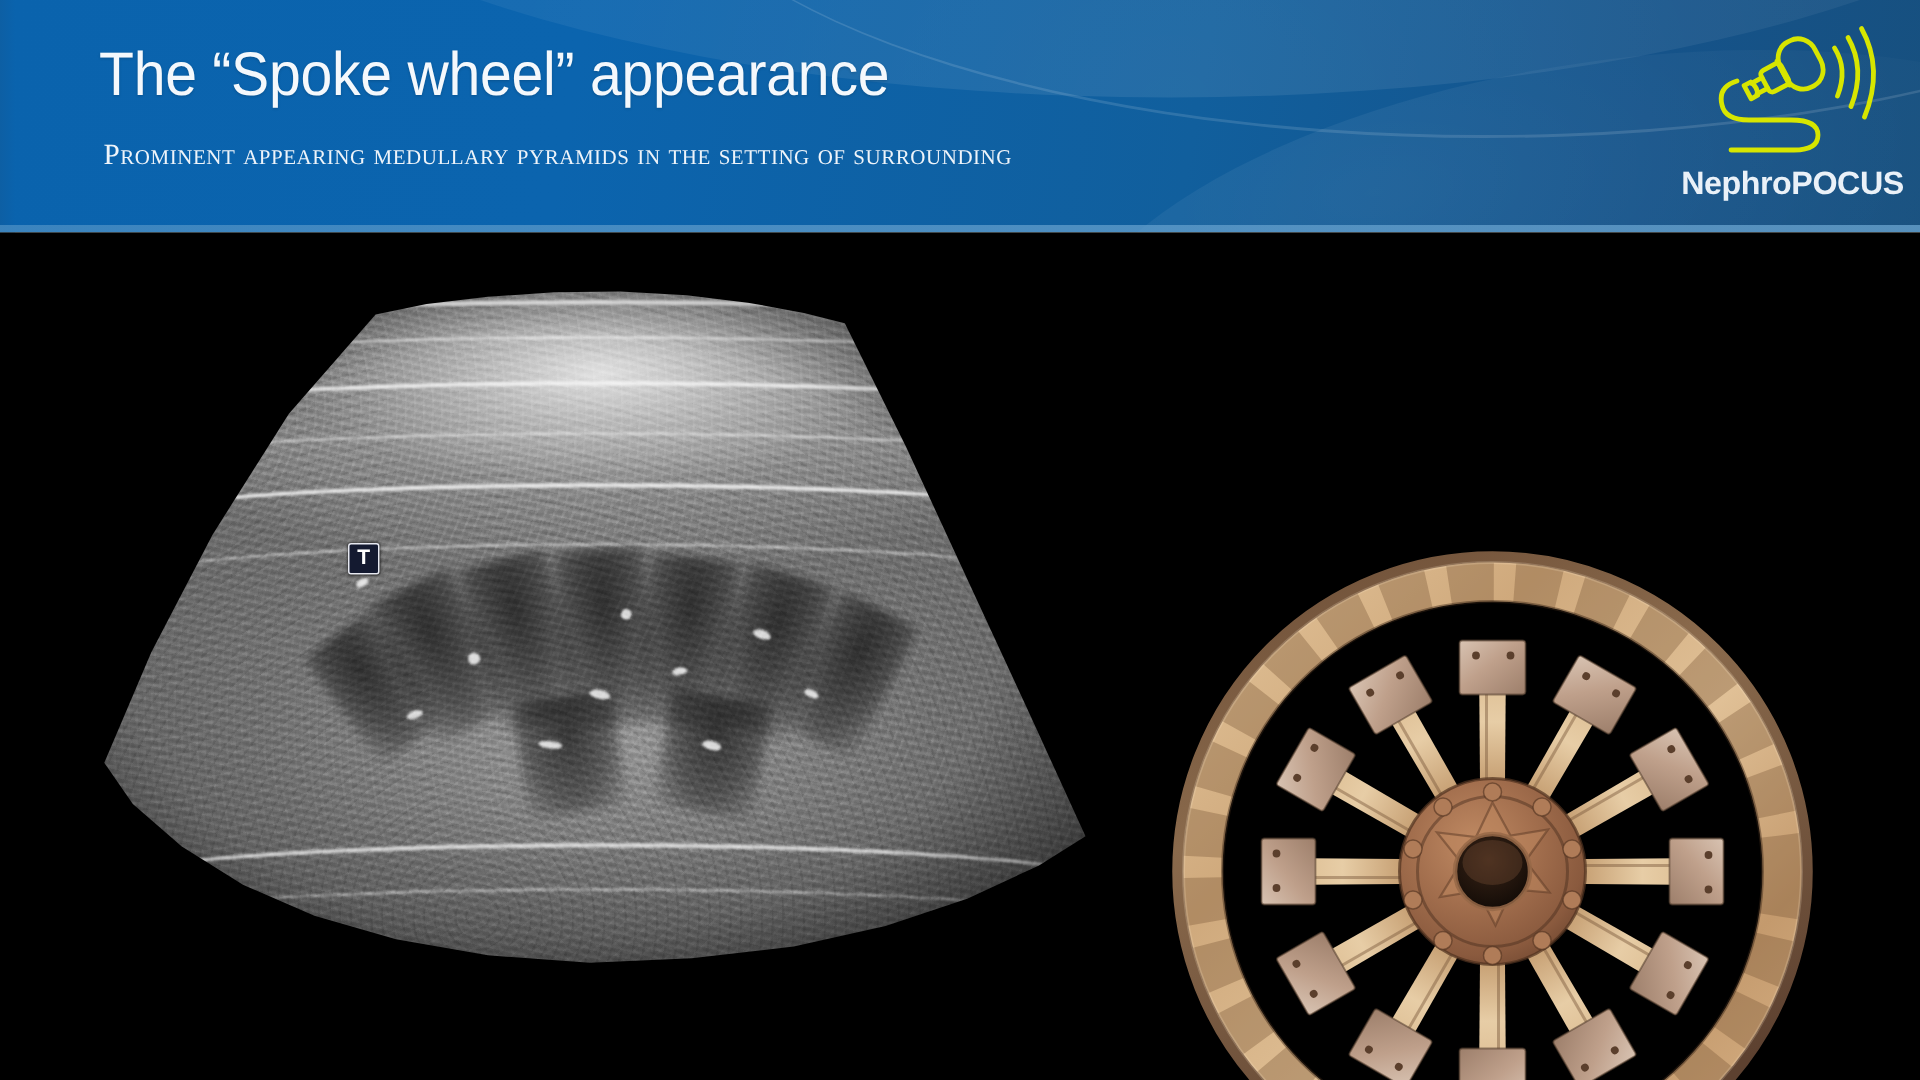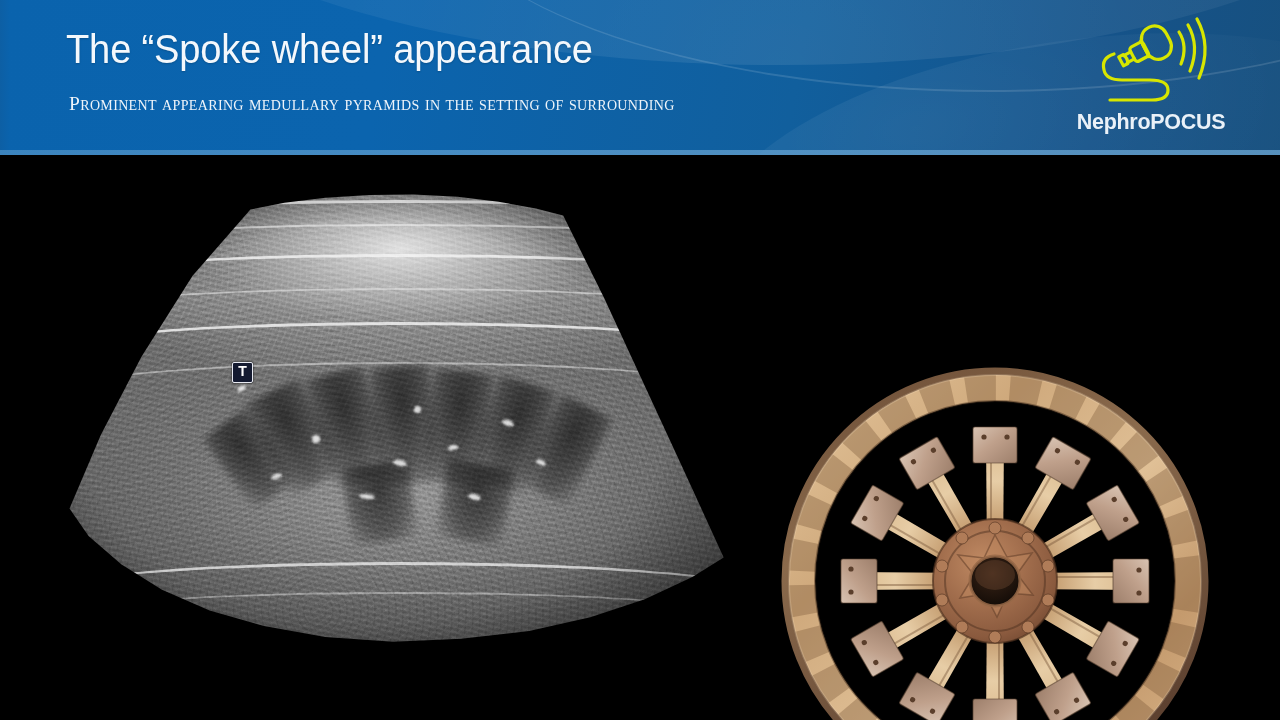--- a/index.html
+++ b/index.html
@@ -90,21 +90,21 @@
     font-size: 19.5px;
     font-variant: small-caps;
     letter-spacing: 0.35px;
     line-height: 1.45;
   }
   #subtitle .line { display: block; white-space: nowrap; }
 
   
   #logo {
     position: absolute;
-    left: 1076px; top: 14px;
+    left: 1120px; top: 14px;
     width: 150px; height: 130px;
   }
   #logo-mark {
     position: absolute;
     left: 8px; top: 0;
     width: 130px; height: 95px;
   }
   #logo-text {
     position: absolute;
     left: 0; top: 96px;

